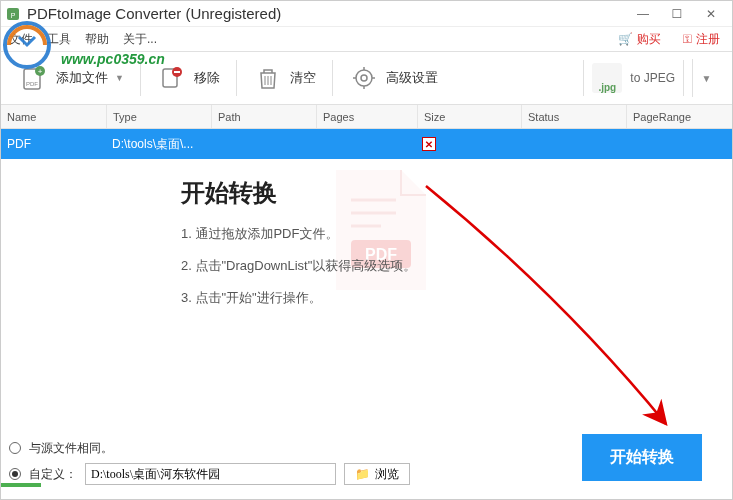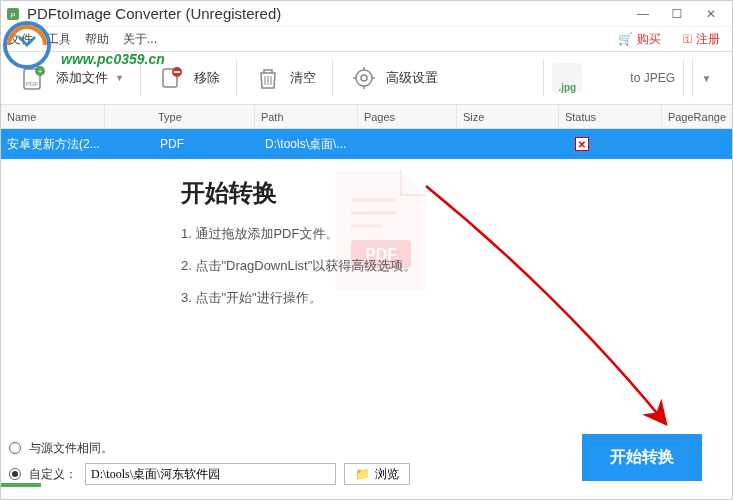--- a/index.html
+++ b/index.html
@@ -20,28 +20,28 @@
     .buy-link { color: #d33; font-size: 12px; display: flex; align-items: center; gap: 4px; cursor: pointer; }
     .reg-link { color: #d33; font-size: 12px; display: flex; align-items: center; gap: 4px; cursor: pointer; }
     
     .toolbar { height: 54px; border-top: 1px solid #e0e0e0; border-bottom: 1px solid #e0e0e0; display: flex; align-items: center; padding: 0 12px; gap: 10px; }
     .tb-divider { width: 1px; height: 36px; background: #e0e0e0; }
     .tb-btn { display: flex; align-items: center; gap: 7px; font-size: 13px; color: #333; cursor: pointer; padding: 4px 6px; }
     .tb-icon { width: 30px; height: 30px; display: flex; align-items: center; justify-content: center; }
     .toolbar-right { margin-left: auto; display: flex; align-items: center; gap: 8px; }
     .jpg-badge { display: inline-flex; align-items: flex-end; justify-content: center; width: 30px; height: 30px; background: #f5f5f5; border-radius: 3px; }
     .jpg-text { font-size: 10px; font-weight: bold; color: #5a9e5a; }
-    .fmt-label { font-size: 12px; color: #666; margin-left: 40px; }
+    .fmt-label { font-size: 12px; color: #666; }
     .fmt-drop { width: 28px; height: 38px; border-left: 1px solid #e0e0e0; display: flex; align-items: center; justify-content: center; color: #888; cursor: pointer; }
     
     .table-header { height: 24px; background: #f7f7f7; border-bottom: 1px solid #e0e0e0; display: flex; align-items: center; font-size: 11px; color: #555; }
     .th { padding: 0 6px; border-right: 1px solid #e5e5e5; height: 100%; display: flex; align-items: center; }
     .th:last-child { border-right: none; }
     .c-name { width: 106px; }
-    .c-type { width: 105px; margin-left: 47px; }
+    .c-type { width: 105px; }
     .c-path { width: 105px; }
     .c-pages { width: 101px; }
     .c-size { width: 104px; }
     .c-status { width: 105px; }
     .c-range { flex: 1; }
     
     .table-row { height: 30px; background: #2196f3; color: #fff; display: flex; align-items: center; font-size: 12px; }
     .td { padding: 0 6px; overflow: hidden; white-space: nowrap; }
     .status-x { display: inline-flex; width: 14px; height: 14px; background: #fff; border: 1px solid #c00; align-items: center; justify-content: center; color: #c00; font-size: 10px; font-weight: bold; }
     
@@ -169,21 +169,20 @@
     <div class="th c-name">Name</div>
     <div class="th c-type">Type</div>
     <div class="th c-path">Path</div>
     <div class="th c-pages">Pages</div>
     <div class="th c-size">Size</div>
     <div class="th c-status">Status</div>
     <div class="th c-range">PageRange</div>
   </div>
 
   <div class="table-row">
-    <div class="td c-name">安卓更新方法(2...</div>
     <div class="td c-type">PDF</div>
     <div class="td c-path">D:\tools\桌面\...</div>
     <div class="td c-pages"></div>
     <div class="td c-size"></div>
     <div class="td c-status">
       <span class="status-x">✕</span>
     </div>
     <div class="td c-range"></div>
   </div>
 

